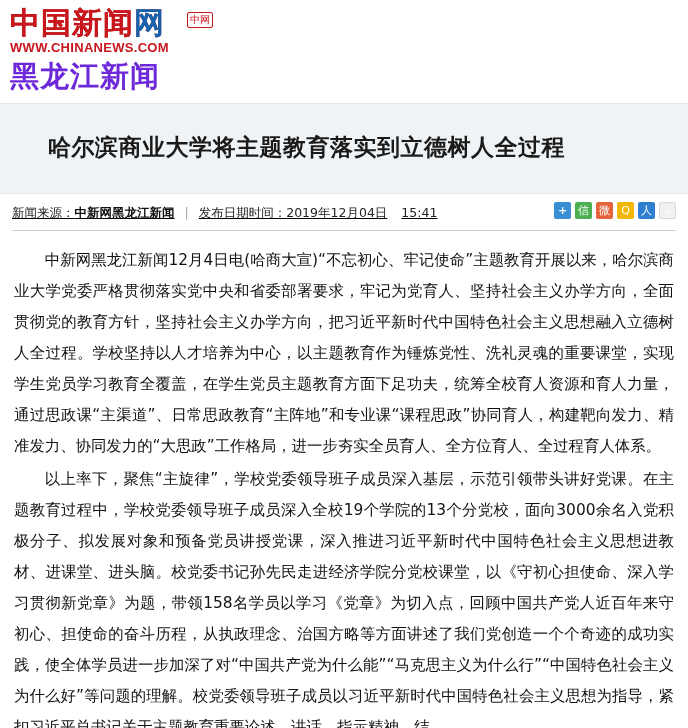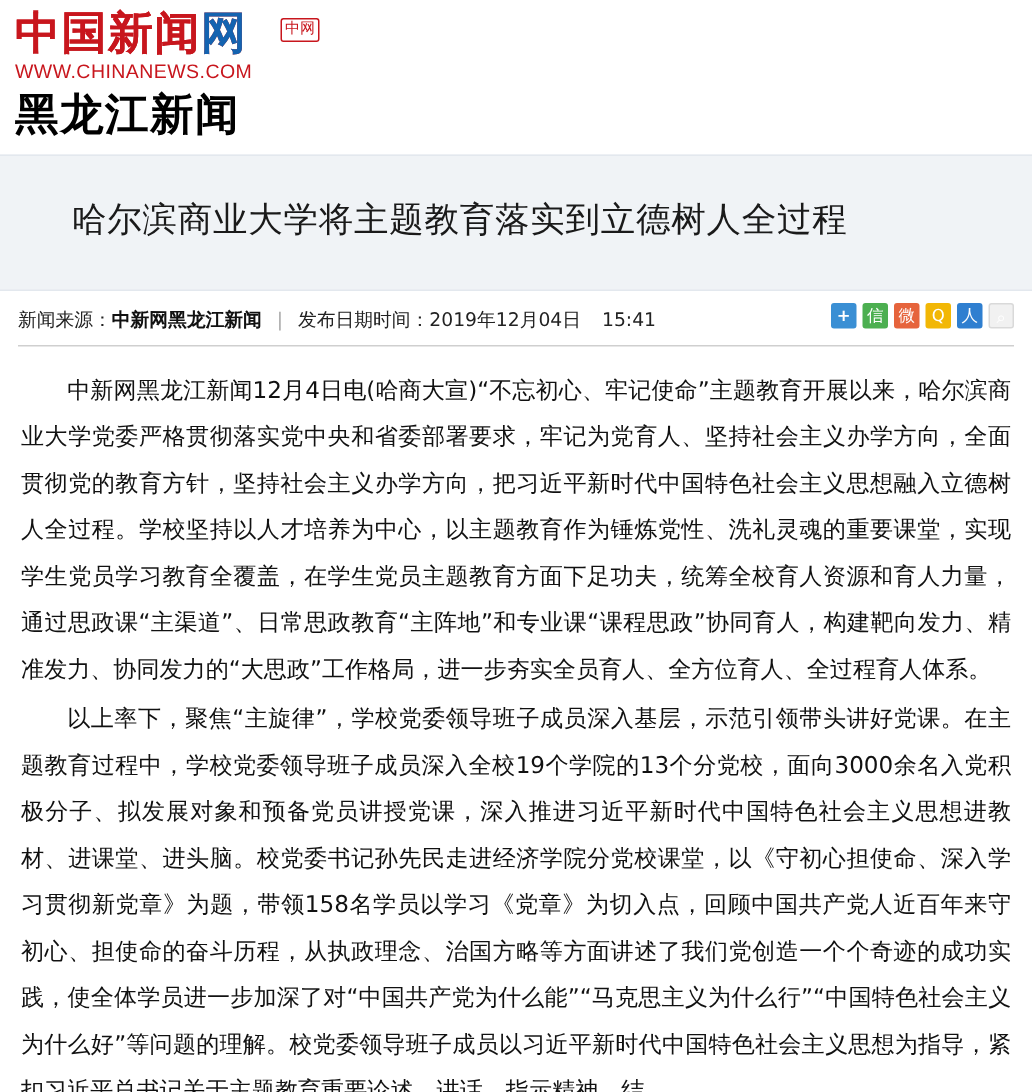--- a/index.html
+++ b/index.html
@@ -52,60 +52,61 @@
     color: #c8161d;
     font-size: 10px;
     line-height: 12px;
     padding: 1px 2px;
     font-family: "DejaVu Sans", sans-serif;
     border-radius: 2px;
   }
   .logo-url {
     margin-top: 2px;
     font-size: 13px;
-    font-weight: normal;
+    font-weight: bold;
     color: #c8161d;
     letter-spacing: 0.3px;
     font-family: "Liberation Sans", sans-serif;
   }
   .channel {
     margin-top: 6px;
     font-family: "DejaVu Sans", sans-serif;
     font-size: 29px;
     font-weight: bold;
-    color: #000000;
+    color: #6d28d9;
     letter-spacing: 1px;
     line-height: 1.1;
   }
 
   
   .title-band {
     margin-top: 10px;
     width: 688px;
     background: #f0f3f6;
     border-top: 1px solid #e3e8ee;
     border-bottom: 1px solid #e3e8ee;
     padding: 14px 16px 16px 48px;
   }
   .headline {
     font-family: "DejaVu Sans", sans-serif;
     font-size: 23px;
-    font-weight: normal;
+    font-weight: bold;
     color: #1a1a1a;
     line-height: 1.25;
     letter-spacing: 0.5px;
   }
 
   
   .meta-wrap {
     position: relative;
     margin: 0 12px;
     padding: 11px 0 8px 0;
     border-bottom: 1px solid #cfcfcf;
     display: flex;
+    text-decoration: underline;
   }
   .meta-text {
     font-size: 12.5px;
     color: #222;
     font-family: "DejaVu Sans", sans-serif;
     white-space: nowrap;
   }
   .meta-label { color: #222; }
   .meta-source { font-weight: bold; color: #111; }
   .meta-sep {

